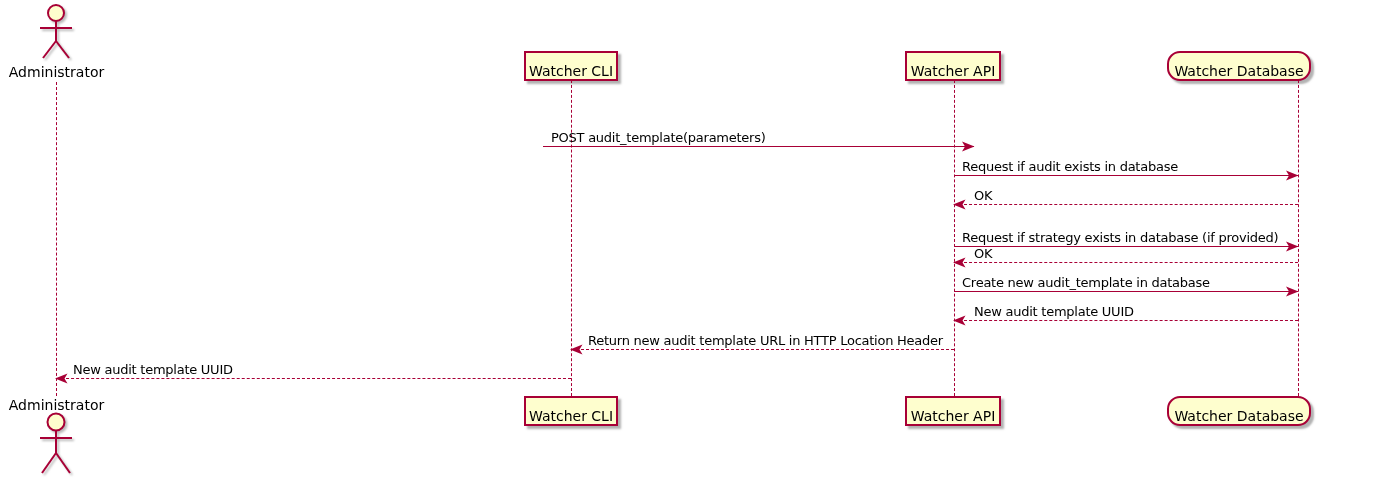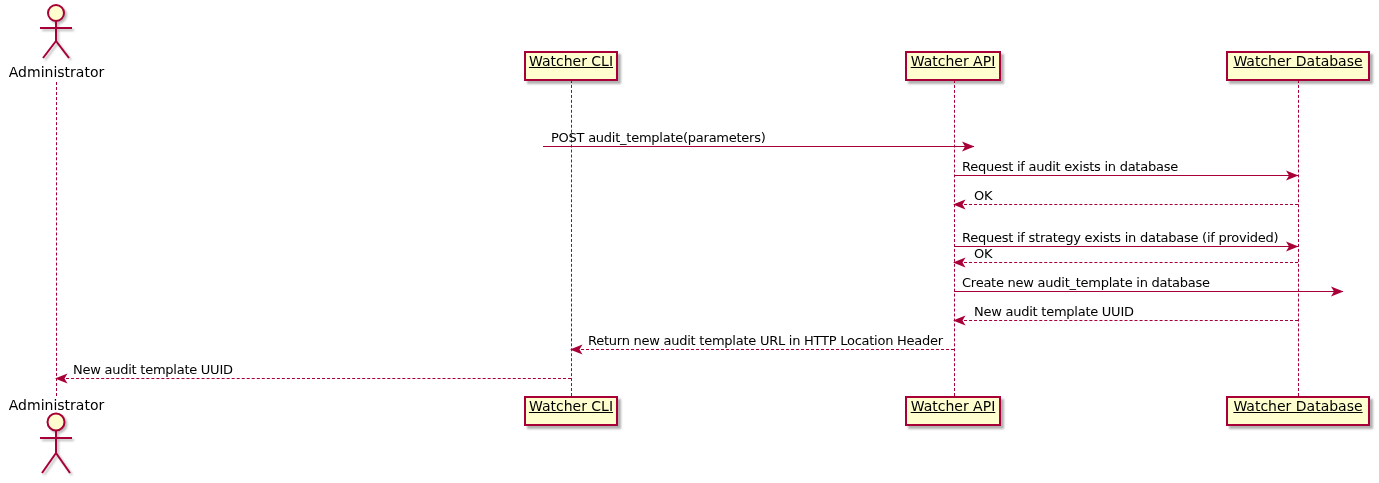--- a/index.html
+++ b/index.html
@@ -16,28 +16,27 @@
     color:var(--ink);
     overflow:hidden;
   }
   
   .pbox{
     position:absolute;
     height:26px;
     background:var(--fill);
     border:2px solid var(--accent);
     box-shadow:3px 3px 2px rgba(115,115,115,.55);
-    display:flex;align-items:flex-start;justify-content:center;
+    display:flex;align-items:flex-end;justify-content:center;
     font-size:14px;
     white-space:nowrap;
-    text-decoration:underline;
   }
   .pbox.cli{left:524px;width:90px;}
   .pbox.api{left:905px;width:92px;}
-  .pbox.db {left:1226px;width:140px;}
+  .pbox.db {left:1167px;width:140px;border-radius:13px;}
   .pbox.top{top:51px;}
   .pbox.bot{top:396px;}
   
   .actor-fig{position:absolute;left:35px;filter:drop-shadow(2px 2px 1px rgba(130,130,130,.55));}
   .actor-fig.top{top:3px;}
   .actor-fig.bot{top:411px;}
   .actor-label{
     position:absolute;left:0;width:113px;text-align:center;
     font-size:14px;white-space:nowrap;
   }
@@ -58,21 +57,21 @@
   .msg.off20 .label{left:20px;}
   .msg .head{position:absolute;bottom:-5px;width:13px;height:11px;}
   .msg.dir-right .head{right:-1px;}
   .msg.dir-left  .head{left:-1px;}
   .m1 {left:56px; width:515px;top:98px;}
   .m2 {left:543px;width:383px;top:127px;padding-left:48px;}
   .m3 {left:954px;width:344px;top:156px;}
   .m4 {left:954px;width:344px;top:185px;}
   .m5 {left:954px;width:344px;top:214px;margin-top:13px;}
   .m6 {left:954px;width:344px;top:243px;}
-  .m7 {left:954px;width:344px;top:272px;padding-left:45px;}
+  .m7 {left:954px;width:344px;top:272px;}
   .m8 {left:954px;width:344px;top:301px;}
   .m9 {left:571px;width:383px;top:330px;}
   .m10{left:56px; width:515px;top:359px;}
 </style>
 </head>
 <body>
 
 <div class="stage">
 
   <svg class="actor-fig top" width="42" height="58" viewBox="0 0 42 58">

